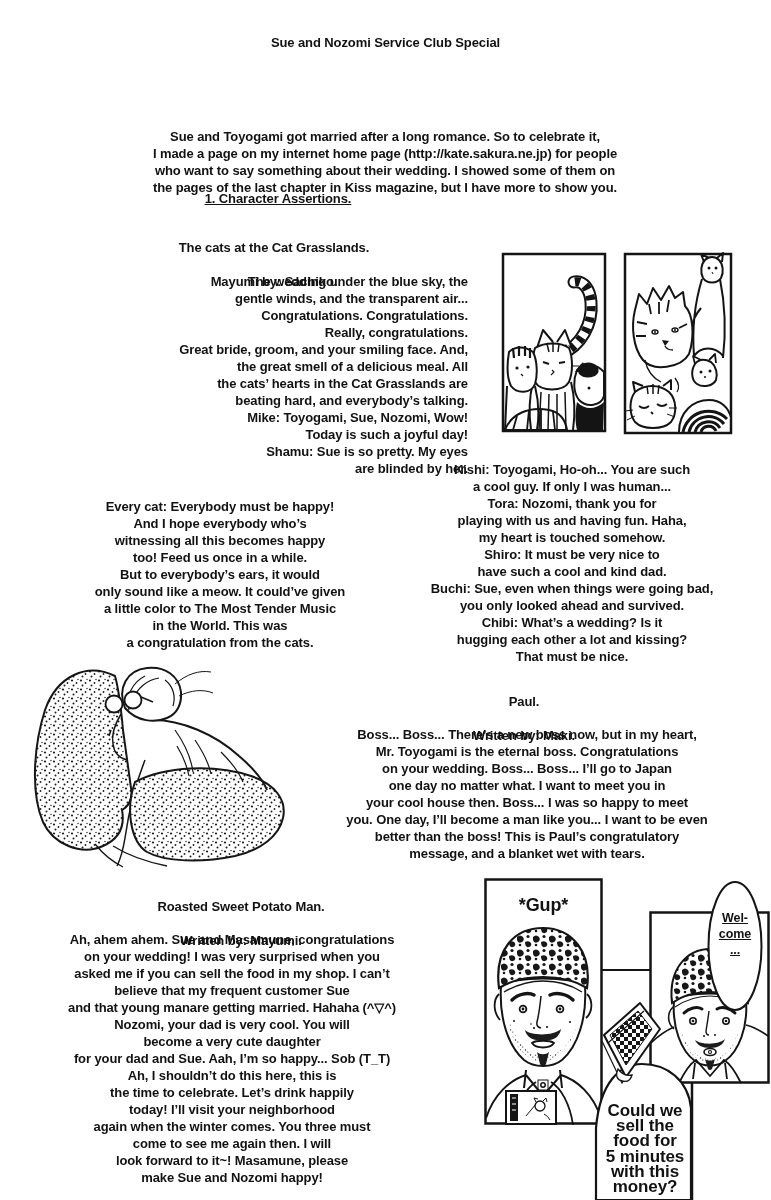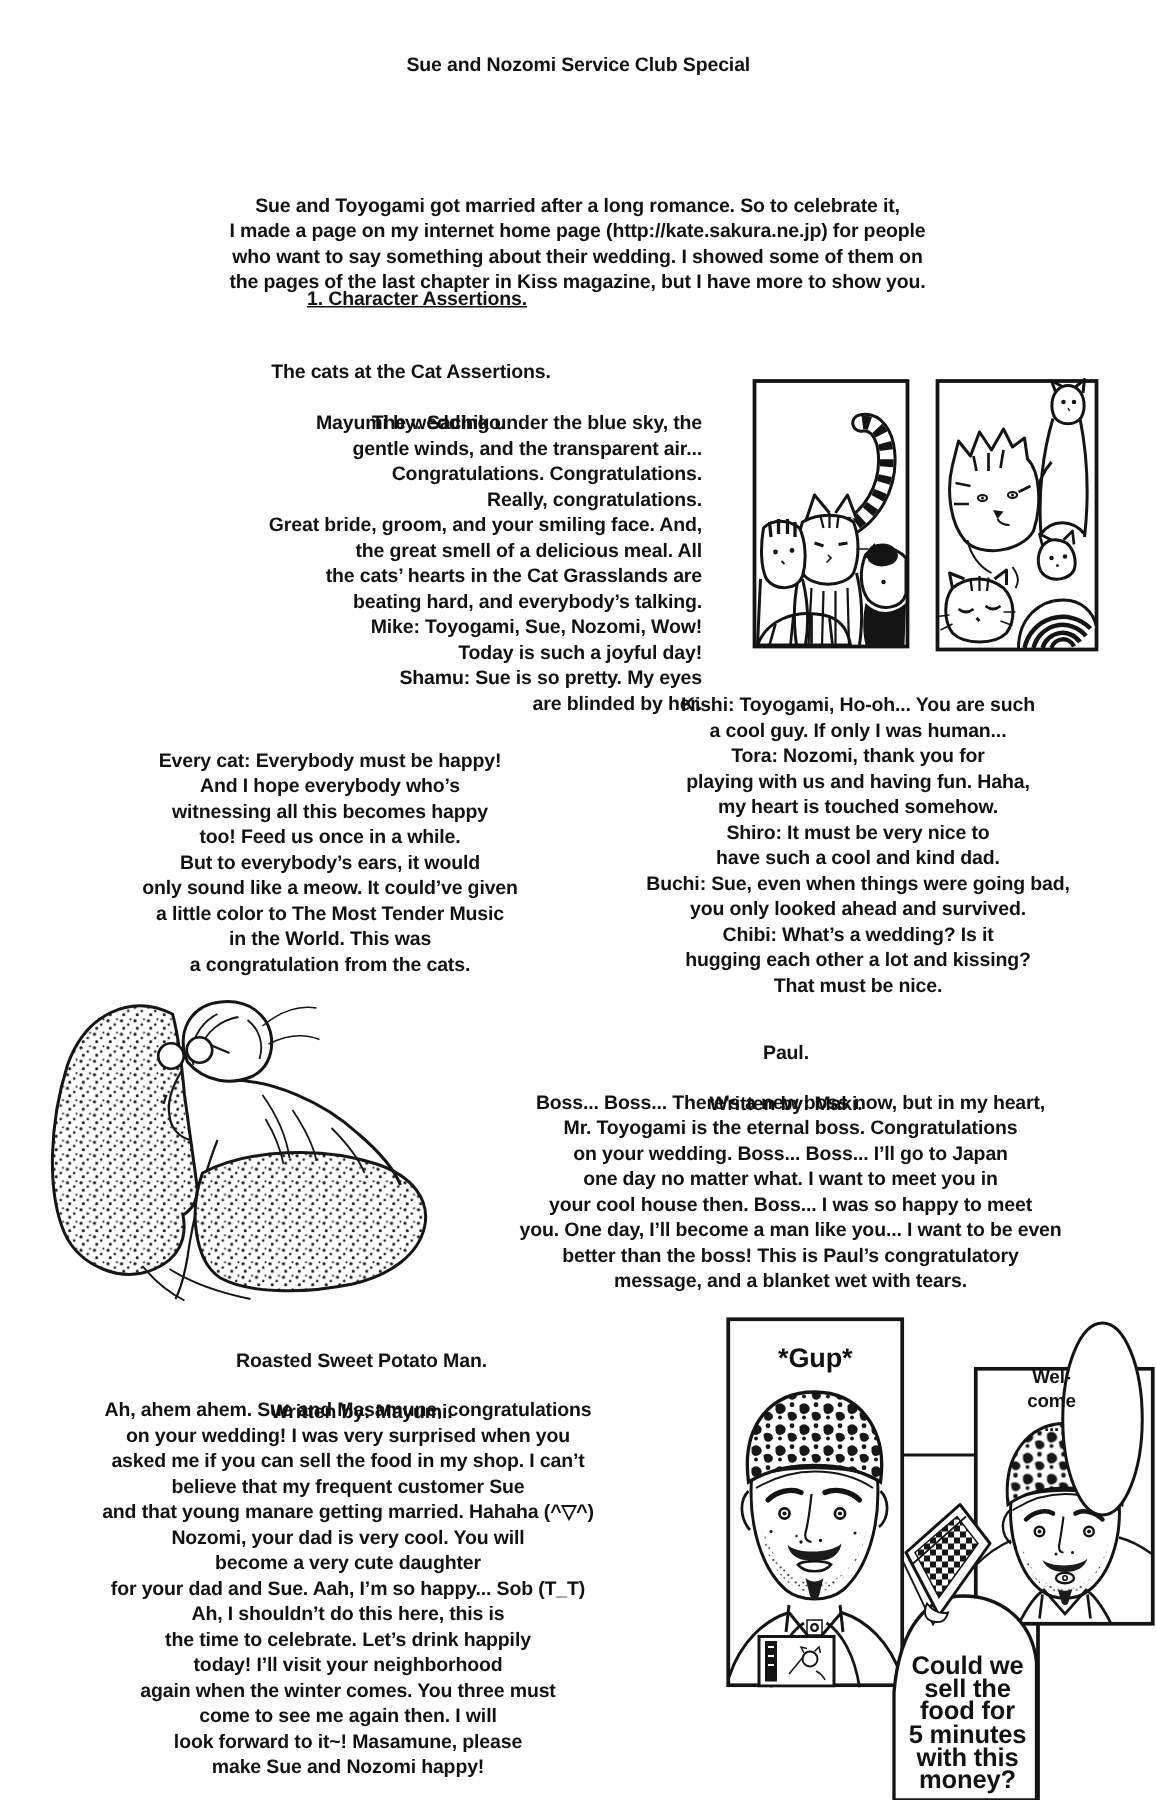--- a/index.html
+++ b/index.html
@@ -22,21 +22,21 @@
 <div class="txt" style="left:0;top:34px;width:771px;">Sue and Nozomi Service Club Special</div>
 
 <div class="txt" style="left:35px;top:96px;width:700px;margin-top:32px;">Sue and Toyogami got married after a long romance. So to celebrate it,
 I made a page on my internet home page (http://kate.sakura.ne.jp) for people
 who want to say something about their wedding. I showed some of them on
 the pages of the last chapter in Kiss magazine, but I have more to show you.</div>
 
 <div class="txt" style="left:78px;top:190px;width:400px;text-decoration:underline;">1. Character Assertions.</div>
 
 <div class="txt" style="left:74px;top:222px;width:400px;">
-  <span>The cats at the Cat Assertions.</span><br>
+  <span>The cats at the Cat Grasslands.</span><br>
   <span>Mayumi by: Sachiko.</span>
 </div>
 
 <div class="txt" style="left:68px;top:273px;width:400px;text-align:right;">The wedding under the blue sky, the
 gentle winds, and the transparent air...
 Congratulations. Congratulations.
 Really, congratulations.
 Great bride, groom, and your smiling face. And,
 the great smell of a delicious meal. All
 the cats’ hearts in the Cat Grasslands are
@@ -291,21 +291,21 @@
   <path d="M 38,92 L 34,98 L 14,56 M 16,50 L 20,58 L 56,26" stroke="#141414" stroke-width="1.2" fill="none"></path>
   <path d="M 30,84 q 6,8 14,6 q -2,8 -10,6 q -8,-2 -4,-12 Z" fill="#ffffff" stroke="#141414" stroke-width="1.3"></path>
 </svg>
 
 <svg class="ill" style="left:705px;top:880px;" width="60" height="135" viewBox="0 0 60 135">
   <ellipse cx="30" cy="66" rx="26.5" ry="64" fill="#ffffff" stroke="#141414" stroke-width="2"></ellipse>
 </svg>
 
 <div class="txt sfx" style="left:484px;top:897px;width:119px;">*Gup*</div>
 
-<div class="txt wel-txt" style="left:672px;top:910px;width:58px;">Wel-
+<div class="txt wel-txt" style="left:706px;top:910px;width:58px;text-decoration:underline;">Wel-
 come
 ...</div>
 
 <div class="txt bubble-txt" style="left:599px;top:1103px;width:92px;">Could we
 sell the
 food for
 5 minutes
 with this
 money?</div>
 

